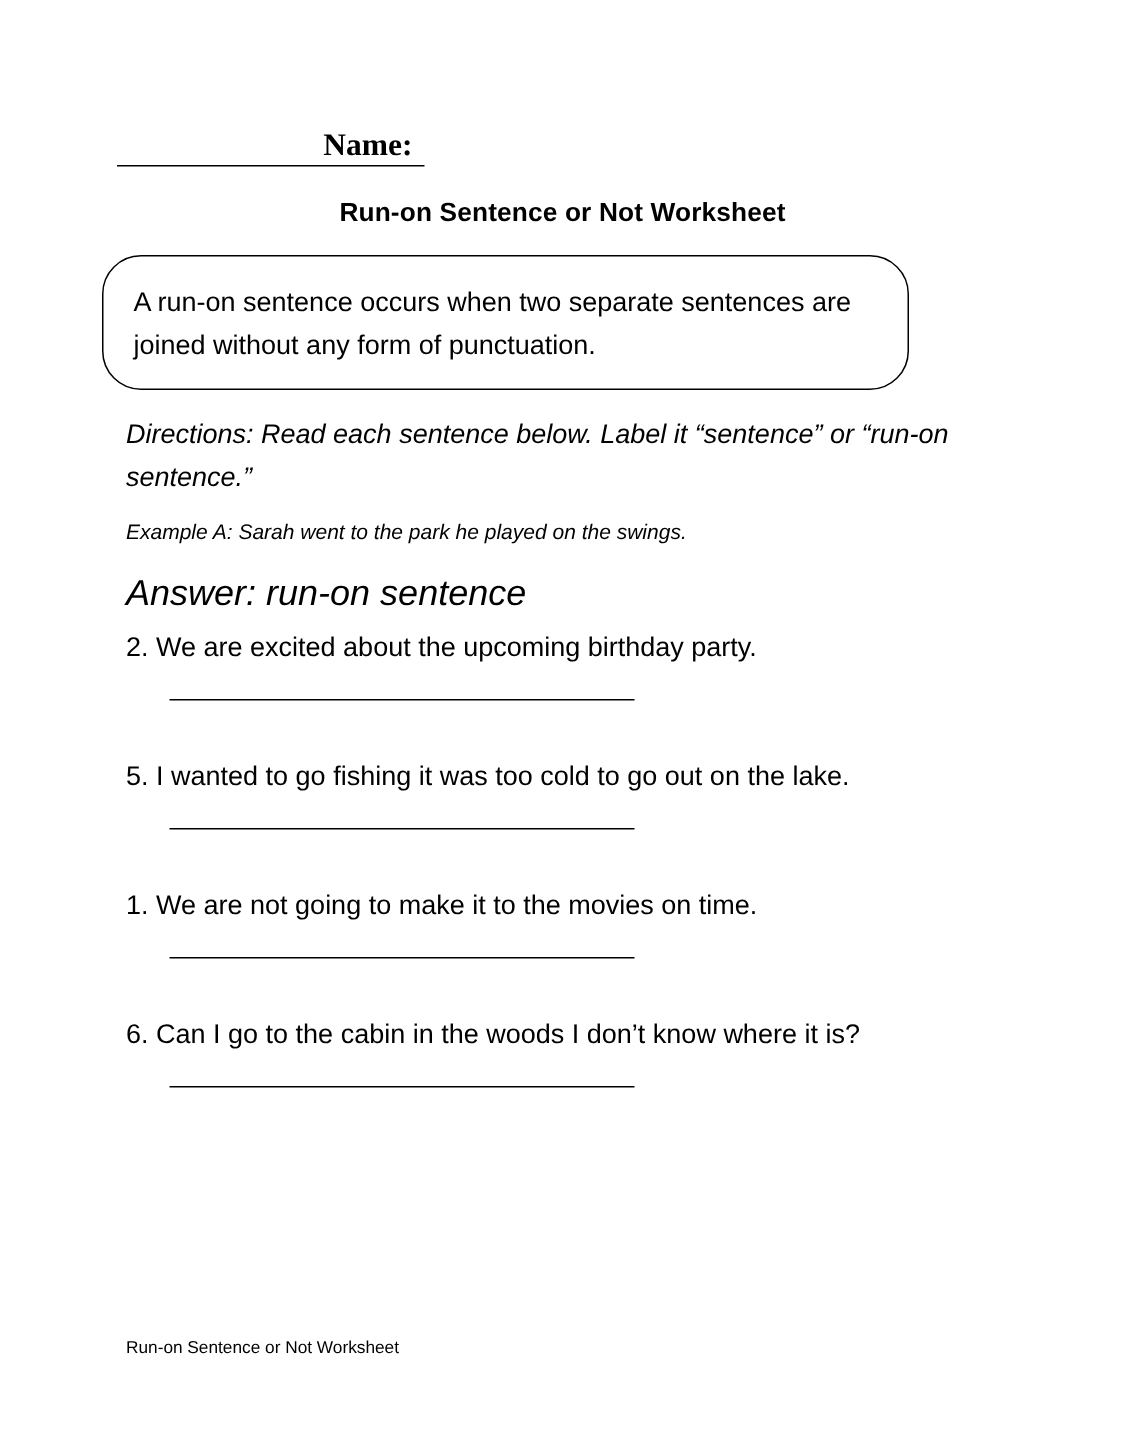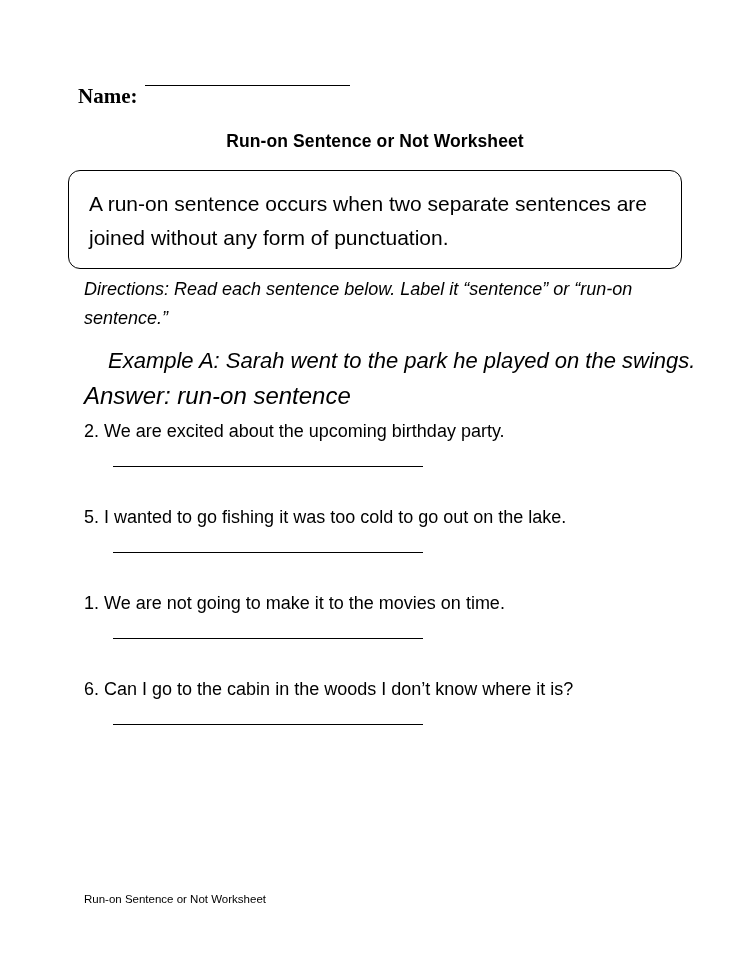--- a/index.html
+++ b/index.html
@@ -31,22 +31,23 @@
     top: 84px;
     width: 594px;
     display: flex;
     align-items: baseline;
     font-family: "Liberation Serif", serif;
     font-weight: bold;
     font-size: 21px;
   }
   .field-group {
     display: flex;
-    align-items: flex-start;
+    align-items: flex-end;
     white-space: nowrap;
+    flex-direction: column;
   }
   .field-label {
     margin-right: 8px;
   }
   .blank-line {
     display: inline-block;
     border-bottom: 1.6px solid #000;
     height: 1px;
   }
   .name-blank { width: 205px; }
@@ -64,49 +65,48 @@
     font-weight: bold;
     font-size: 17.5px;
     letter-spacing: 0.1px;
   }
 
   
   .definition-box {
     position: absolute;
     left: 68px;
     top: 170px;
-    width: 614px;
+    width: 538px;
     min-height: 80px;
     box-sizing: border-box;
     border: 1.8px solid #000;
-    border-radius: 12px;
+    border-radius: 26px;
     padding: 16px 20px 14px 20px;
-    font-size: 21px;
+    font-size: 18px;
     line-height: 1.6;
   }
 
   
   .directions {
     position: absolute;
     left: 84px;
     top: 275px;
     width: 580px;
     font-size: 18px;
     line-height: 1.62;
     font-style: italic;
   }
   .example-line {
     position: absolute;
     left: 84px;
     top: 344px;
     width: 600px;
     font-style: italic;
-    font-size: 22px;
+    font-size: 14px;
     line-height: 1.55;
-    margin-left: 24px;
   }
   .answer-line {
     position: absolute;
     left: 84px;
     top: 377px;
     width: 600px;
     font-style: italic;
     font-size: 24px;
     line-height: 1.55;
   }

